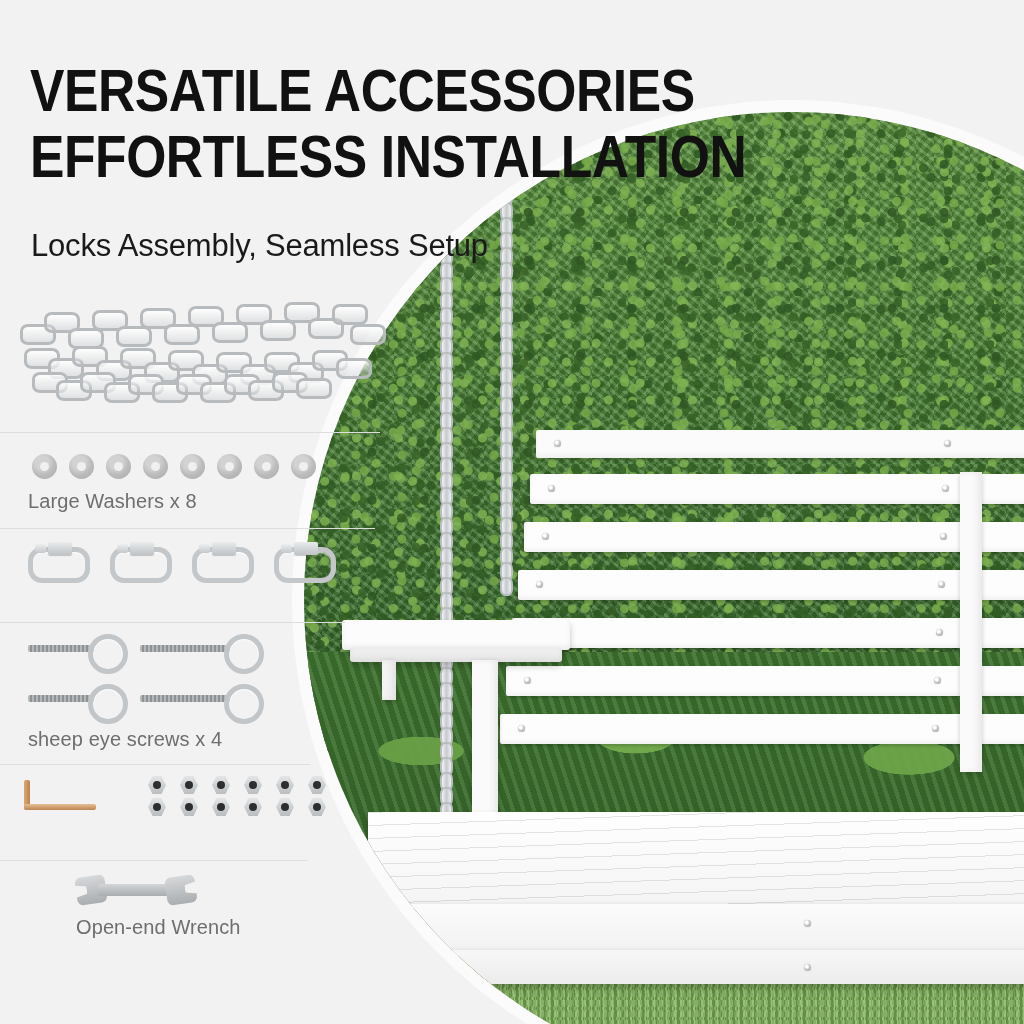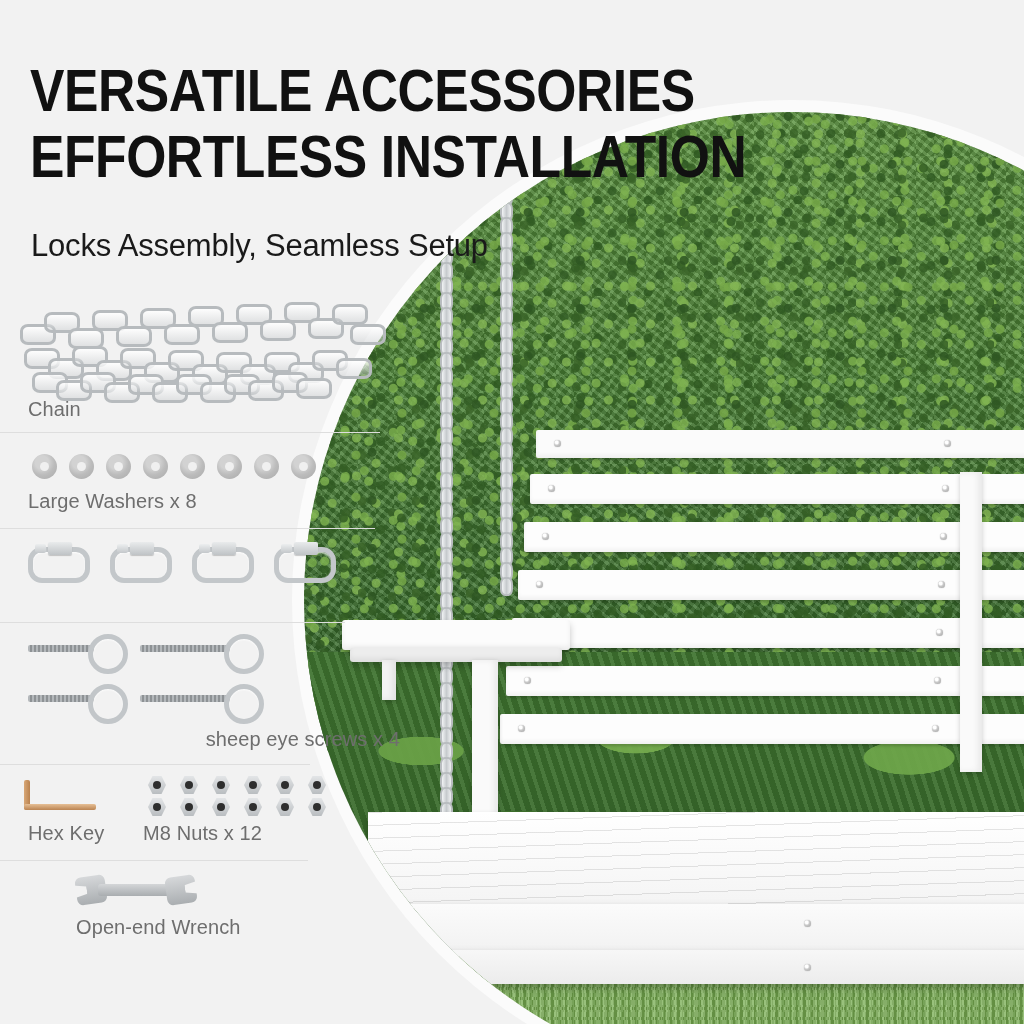--- a/index.html
+++ b/index.html
@@ -455,21 +455,20 @@
           <div class="cl" style="left:114px;top:84px;"></div>
             <div class="cl" style="left:138px;top:92px;"></div>
           <div class="cl" style="left:162px;top:84px;"></div>
             <div class="cl" style="left:186px;top:92px;"></div>
           <div class="cl" style="left:210px;top:84px;"></div>
             <div class="cl" style="left:234px;top:90px;"></div>
           <div class="cl" style="left:258px;top:82px;"></div>
             <div class="cl" style="left:282px;top:88px;"></div>
         </div>
       </div>
-      <div class="acc-label" style="margin-left:28px;">Chain</div>
       <div class="divider" style="top:152px;width:380px;"></div>
     </div>
 
     <div class="acc-row" style="height:94px;">
       <div class="parts" style="height:50px;">
         <div class="washer" style="left:32px;top:14px;"></div>
         <div class="washer" style="left:69px;top:14px;"></div>
         <div class="washer" style="left:106px;top:14px;"></div>
         <div class="washer" style="left:143px;top:14px;"></div>
         <div class="washer" style="left:180px;top:14px;"></div>
@@ -519,21 +518,21 @@
         </div>
         <div class="eyescrew" style="left:28px;top:56px;width:108px;">
           <div class="shaft" style="width:66px;"></div>
             <div class="eye" style="left:60px;"></div>
         </div>
         <div class="eyescrew" style="left:140px;top:56px;width:130px;">
           <div class="shaft" style="width:90px;"></div>
             <div class="eye" style="left:84px;"></div>
         </div>
       </div>
-      <div class="acc-label" style="margin-left:28px;text-align:right;">sheep eye screws x 4</div>
+      <div class="acc-label" style="margin-left:28px;">sheep eye screws x 4</div>
       <div class="divider" style="top:136px;width:310px;"></div>
     </div>
 
     <div class="acc-row" style="height:96px;">
       <div class="parts" style="height:52px;">
         <div class="hexkey" style="left:24px;top:10px;width:80px;height:32px;">
           <div class="v"></div>
             <div class="h"></div>
         </div>
         <div>
@@ -544,24 +543,20 @@
           <div class="nut" style="left:276px;top:6px;"></div>
           <div class="nut" style="left:308px;top:6px;"></div>
           <div class="nut" style="left:148px;top:28px;"></div>
           <div class="nut" style="left:180px;top:28px;"></div>
           <div class="nut" style="left:212px;top:28px;"></div>
           <div class="nut" style="left:244px;top:28px;"></div>
           <div class="nut" style="left:276px;top:28px;"></div>
           <div class="nut" style="left:308px;top:28px;"></div>
         </div>
       </div>
-      <div style="position:relative;height:26px;">
-        <div class="acc-label" style="position:absolute;left:28px;top:0;">Hex Key</div>
-        <div class="acc-label" style="position:absolute;left:143px;top:0;">M8 Nuts x 12</div>
-      </div>
       <div class="divider" style="top:90px;width:308px;"></div>
     </div>
 
     <div class="acc-row" style="height:90px;padding-left:48px;">
       <div class="parts" style="height:50px;">
         <div class="wrench" style="left:28px;top:8px;">
           <div class="jaw l"></div>
             <div class="body"></div>
             <div class="jaw r"></div>
         </div>

